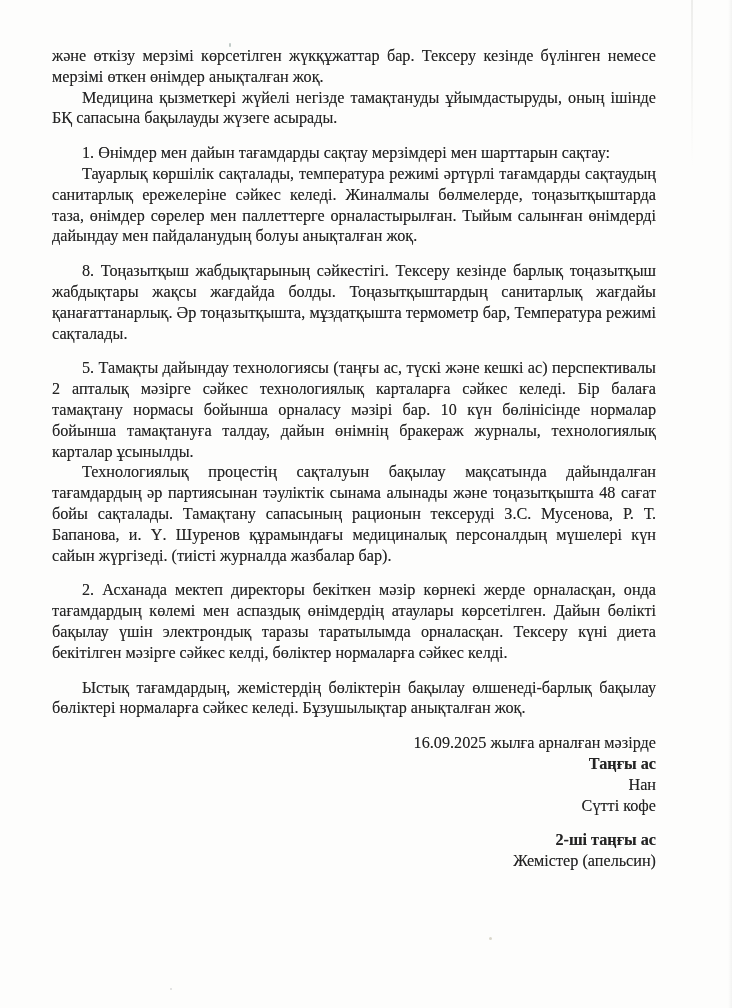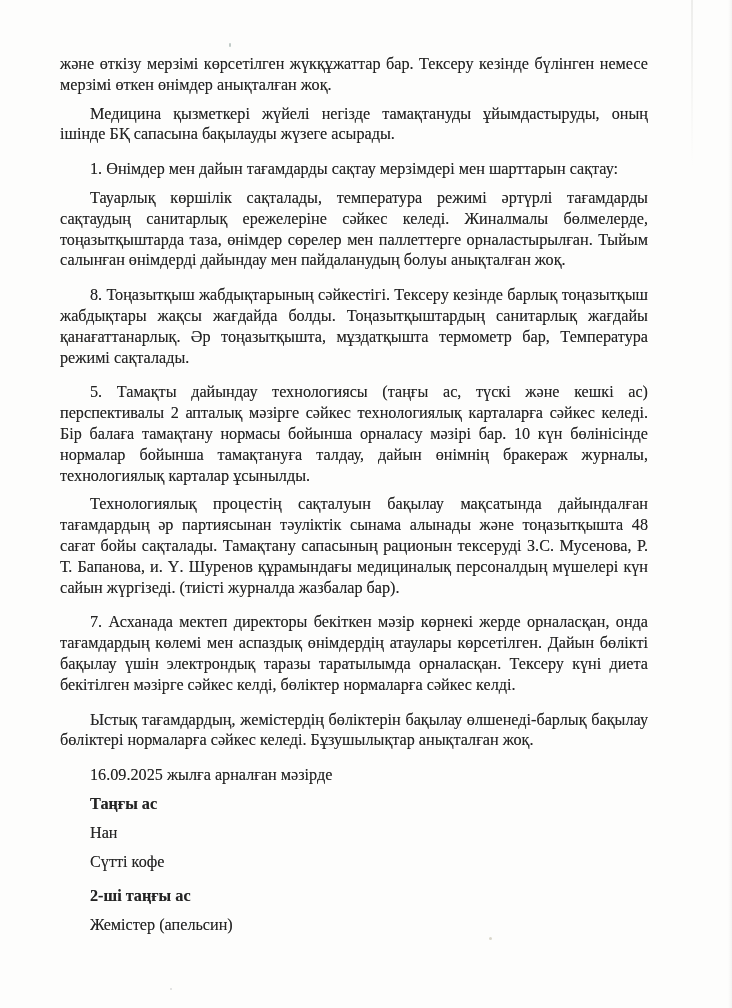--- a/index.html
+++ b/index.html
@@ -20,27 +20,27 @@
   .content {
     position: absolute;
     left: 52px;
     top: 46px;
     width: 604px;
     font-size: 16.2px;
     line-height: 20.8px;
     text-shadow: 0 0 0.4px rgba(30,30,30,0.45);
   }
   .content p {
-    margin: 8px;
+    margin: 0;
     text-align: justify;
     text-indent: 30px;
   }
   .content p.ni { text-indent: 0; }          
   .content p.gap { margin-top: 14px; }        
-  .menu p { text-align: left; }
+  .menu p { text-align: right; }
   .bold { font-weight: bold; }
 
   
   .artifact {
     position: absolute;
     pointer-events: none;
   }
   .edge-line {
     left: 691px; top: 0;
     width: 2px; height: 165px;
@@ -62,21 +62,21 @@
 
   <div class="content">
 
     <p class="ni">және өткізу мерзімі көрсетілген жүкқұжаттар бар. Тексеру кезінде бүлінген немесе мерзімі өткен өнімдер анықталған жоқ.</p>
     <p>Медицина қызметкері жүйелі негізде тамақтануды ұйымдастыруды, оның ішінде БҚ сапасына бақылауды жүзеге асырады.</p>
     <p class="gap">1. Өнімдер мен дайын тағамдарды сақтау мерзімдері мен шарттарын сақтау:</p>
     <p>Тауарлық көршілік сақталады, температура режимі әртүрлі тағамдарды сақтаудың санитарлық ережелеріне сәйкес келеді. Жиналмалы бөлмелерде, тоңазытқыштарда таза, өнімдер сөрелер мен паллеттерге орналастырылған. Тыйым салынған өнімдерді дайындау мен пайдаланудың болуы анықталған жоқ.</p>
     <p class="gap">8. Тоңазытқыш жабдықтарының сәйкестігі. Тексеру кезінде барлық тоңазытқыш жабдықтары жақсы жағдайда болды. Тоңазытқыштардың санитарлық жағдайы қанағаттанарлық. Әр тоңазытқышта, мұздатқышта термометр бар, Температура режимі сақталады.</p>
     <p class="gap">5. Тамақты дайындау технологиясы (таңғы ас, түскі және кешкі ас) перспективалы 2 апталық мәзірге сәйкес технологиялық карталарға сәйкес келеді. Бір балаға тамақтану нормасы бойынша орналасу мәзірі бар. 10 күн бөлінісінде нормалар бойынша тамақтануға талдау, дайын өнімнің бракераж журналы, технологиялық карталар ұсынылды.</p>
     <p>Технологиялық процестің сақталуын бақылау мақсатында дайындалған тағамдардың әр партиясынан тәуліктік сынама алынады және тоңазытқышта 48 сағат бойы сақталады. Тамақтану сапасының рационын тексеруді З.С. Мусенова, Р. Т. Бапанова, и. Ү. Шуренов құрамындағы медициналық персоналдың мүшелері күн сайын жүргізеді. (тиісті журналда жазбалар бар).</p>
-    <p class="gap">7. Асханада мектеп директоры бекіткен мәзір көрнекі жерде орналасқан, онда тағамдардың көлемі мен аспаздық өнімдердің атаулары көрсетілген. Дайын бөлікті бақылау үшін электрондық таразы таратылымда орналасқан. Тексеру күні диета бекітілген мәзірге сәйкес келді, бөліктер нормаларға сәйкес келді.</p>
+    <p class="gap">2. Асханада мектеп директоры бекіткен мәзір көрнекі жерде орналасқан, онда тағамдардың көлемі мен аспаздық өнімдердің атаулары көрсетілген. Дайын бөлікті бақылау үшін электрондық таразы таратылымда орналасқан. Тексеру күні диета бекітілген мәзірге сәйкес келді, бөліктер нормаларға сәйкес келді.</p>
     <p class="gap">Ыстық тағамдардың, жемістердің бөліктерін бақылау өлшенеді-барлық бақылау бөліктері нормаларға сәйкес келеді. Бұзушылықтар анықталған жоқ.</p>
 
     <div class="menu">
       <p class="gap">16.09.2025 жылға арналған мәзірде</p>
       <p class="bold">Таңғы ас</p>
       <p>Нан</p>
       <p>Сүтті кофе</p>
       <p class="gap bold">2-ші таңғы ас</p>
       <p>Жемістер (апельсин)</p>
     </div>

